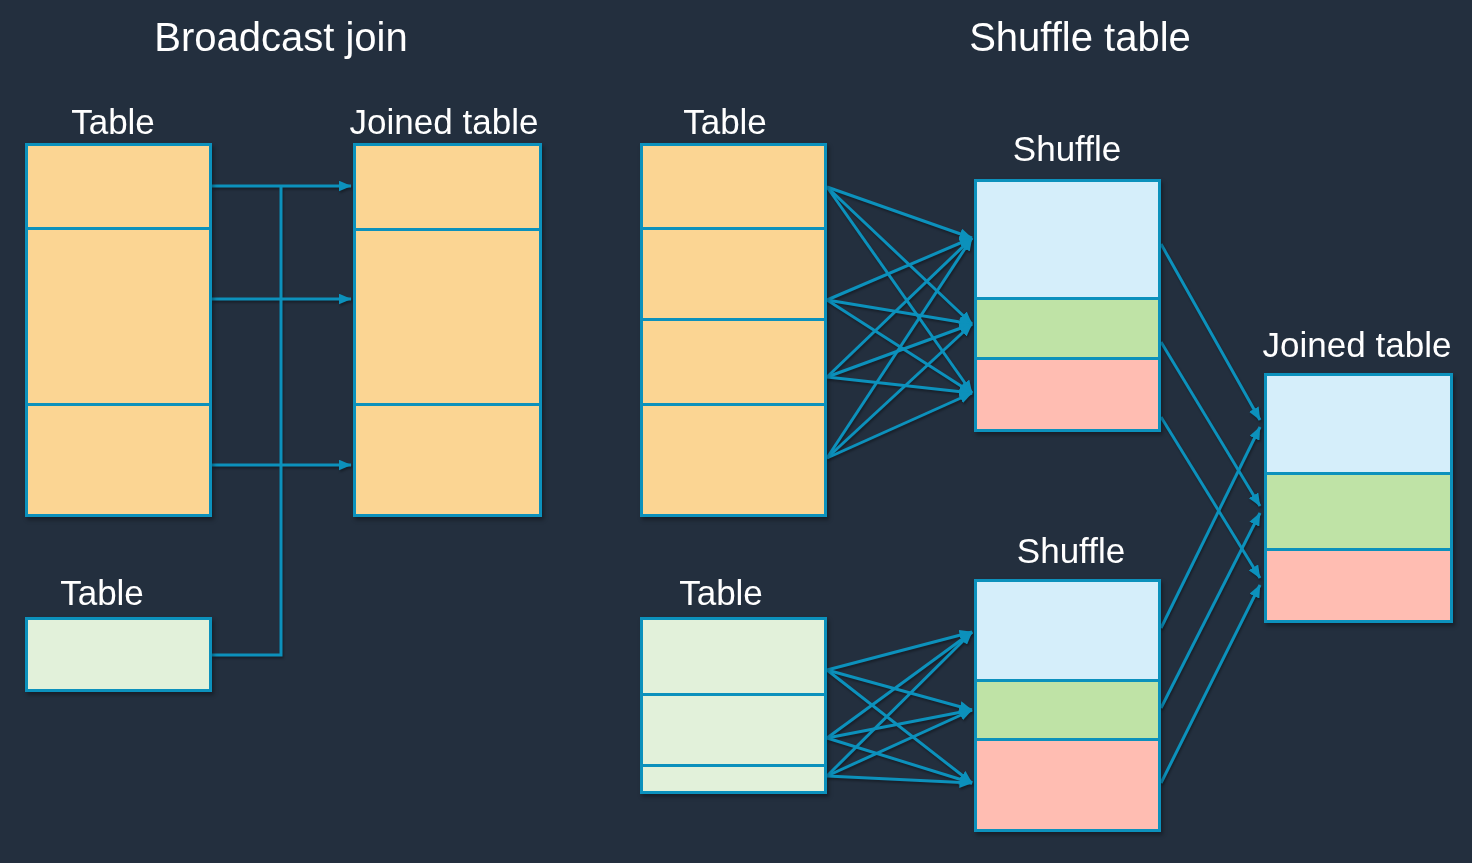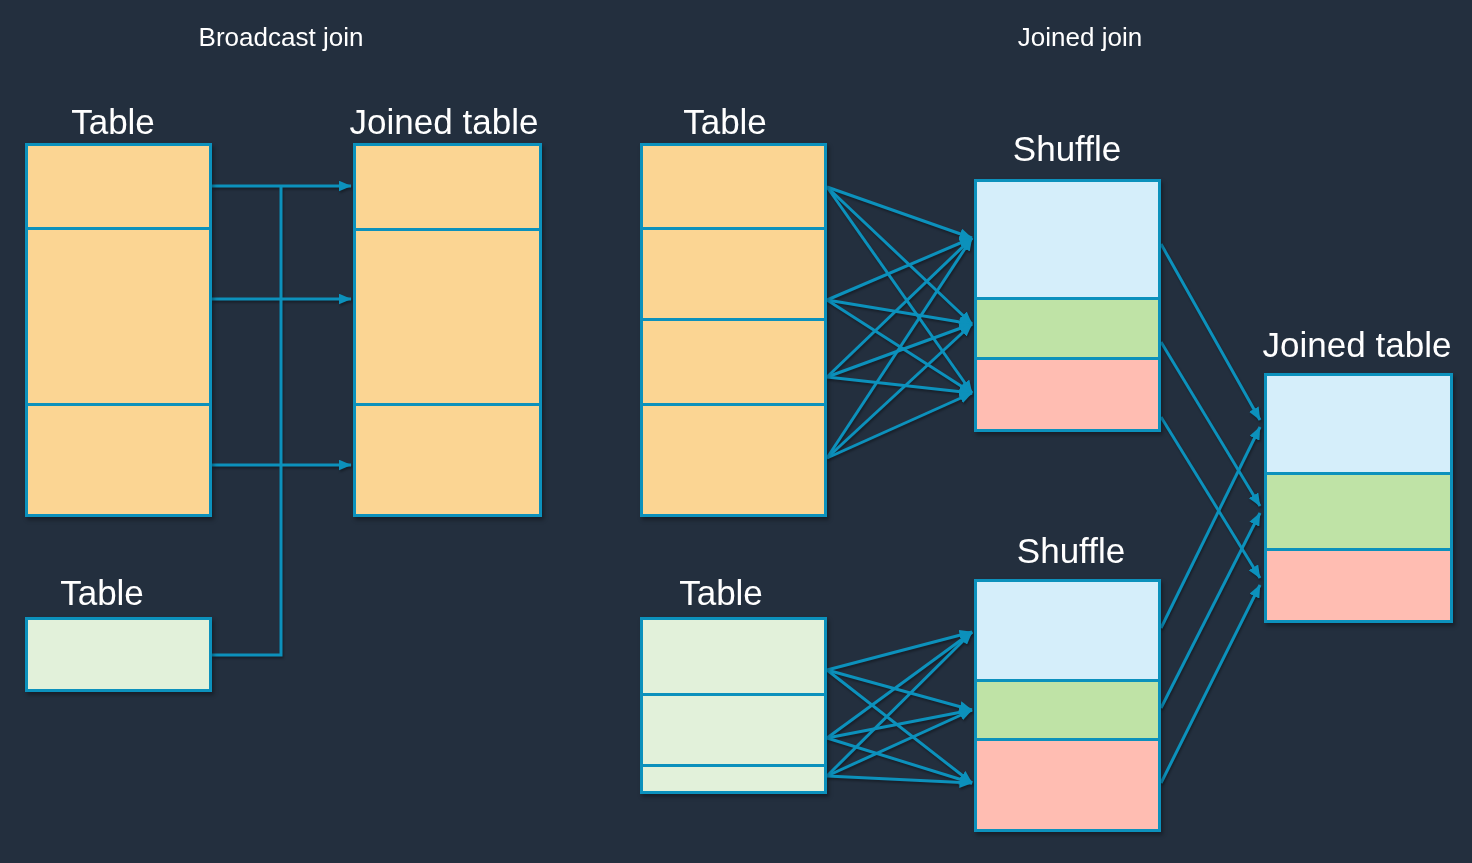--- a/index.html
+++ b/index.html
@@ -8,21 +8,21 @@
     width: 1472px;
     height: 863px;
     background: var(--background, #232F3E);
     font-family: "Liberation Sans", sans-serif;
     overflow: hidden;
   }
   .title {
     position: absolute;
     transform: translateX(-50%);
     color: var(--text, #FFFFFF);
-    font-size: 26px;
+    font-size: 40px;
     line-height: 44px;
     white-space: nowrap;
   }
   .lbl {
     position: absolute;
     transform: translateX(-50%);
     color: var(--text, #FFFFFF);
     font-size: 35px;
     line-height: 40px;
     white-space: nowrap;
@@ -101,21 +101,21 @@
       <path class="cn" d="M1161 244 L1260 420" marker-end="url(#ah)"></path>
       <path class="cn" d="M1161 342 L1260 506" marker-end="url(#ah)"></path>
       <path class="cn" d="M1161 417 L1260 578" marker-end="url(#ah)"></path>
       <path class="cn" d="M1161 628 L1260 427" marker-end="url(#ah)"></path>
       <path class="cn" d="M1161 708 L1260 513" marker-end="url(#ah)"></path>
       <path class="cn" d="M1161 783 L1260 585" marker-end="url(#ah)"></path>
     </g>
   </svg>
 
   <div class="title" style="left:281px; top:15px;">Broadcast join</div>
-  <div class="title" style="left:1080px; top:15px;">Joined join</div>
+  <div class="title" style="left:1080px; top:15px;">Shuffle table</div>
 
   <div class="lbl" style="left:113px; top:102px;">Table</div>
   <div class="lbl" style="left:444px; top:102px;">Joined table</div>
   <div class="lbl" style="left:102px; top:573px;">Table</div>
 
   <div class="lbl" style="left:725px; top:102px;">Table</div>
   <div class="lbl" style="left:1067px; top:129px;">Shuffle</div>
   <div class="lbl" style="left:721px; top:573px;">Table</div>
   <div class="lbl" style="left:1071px; top:531px;">Shuffle</div>
   <div class="lbl" style="left:1357px; top:325px;">Joined table</div>

